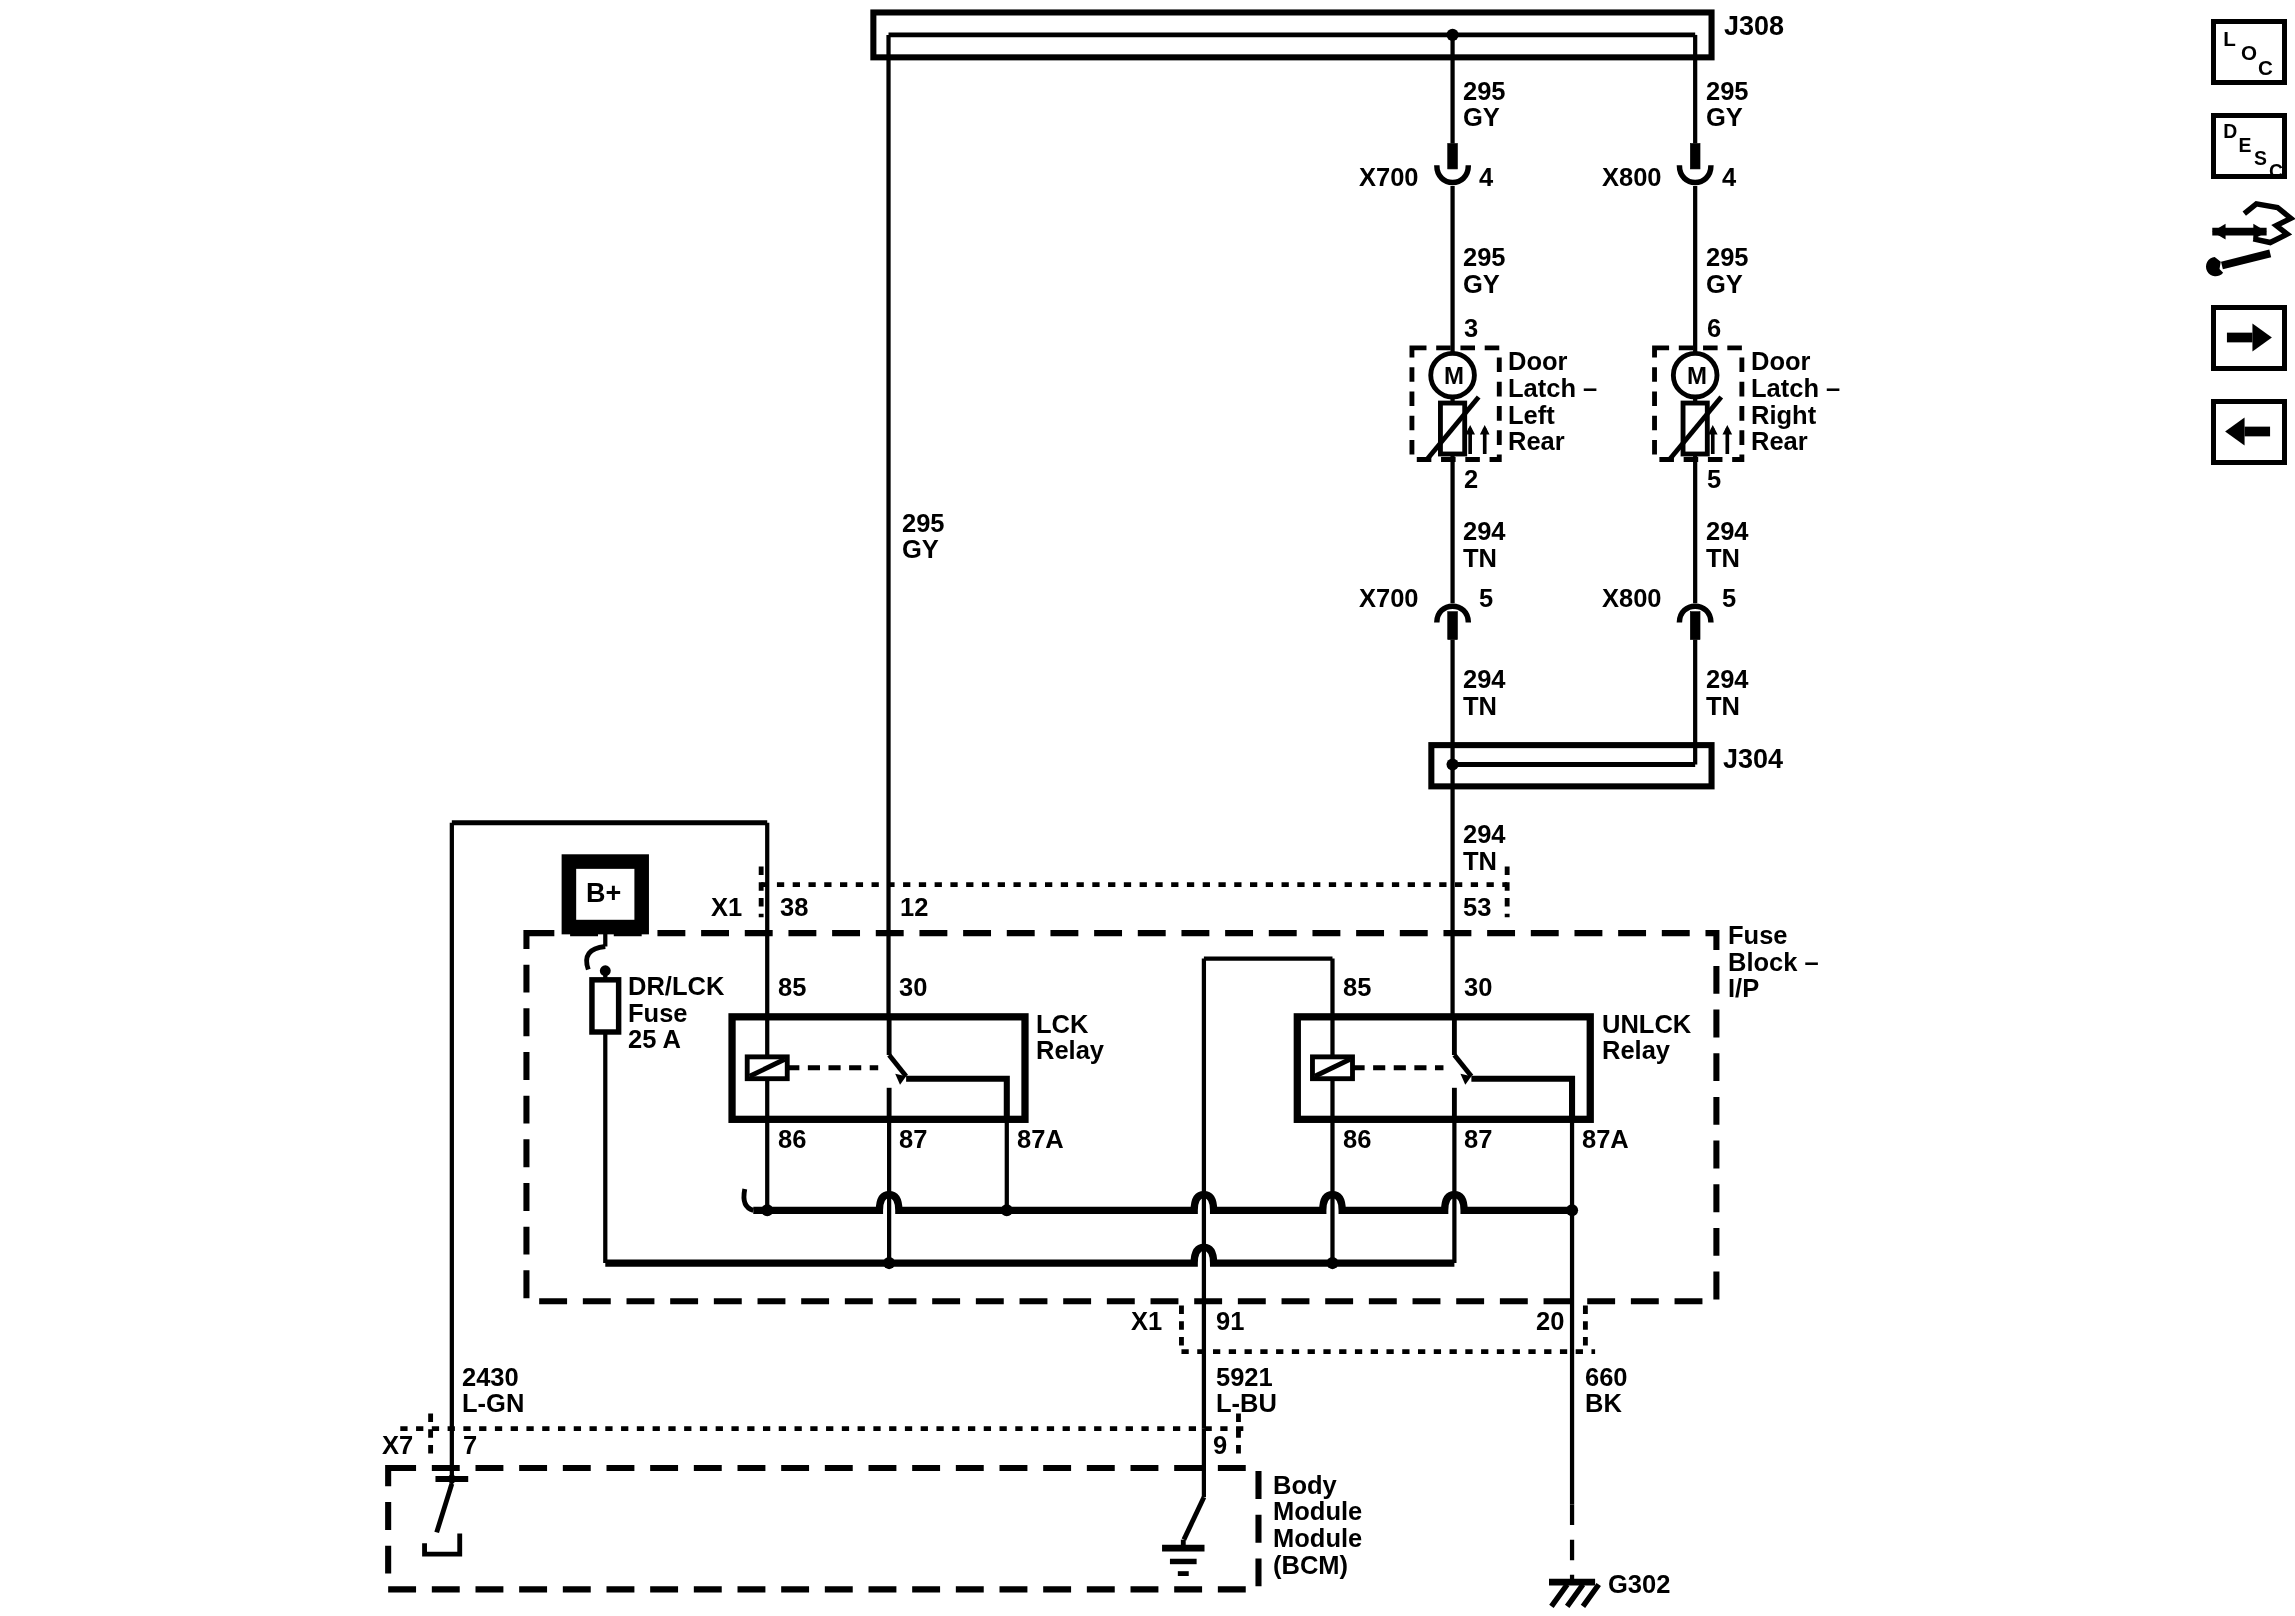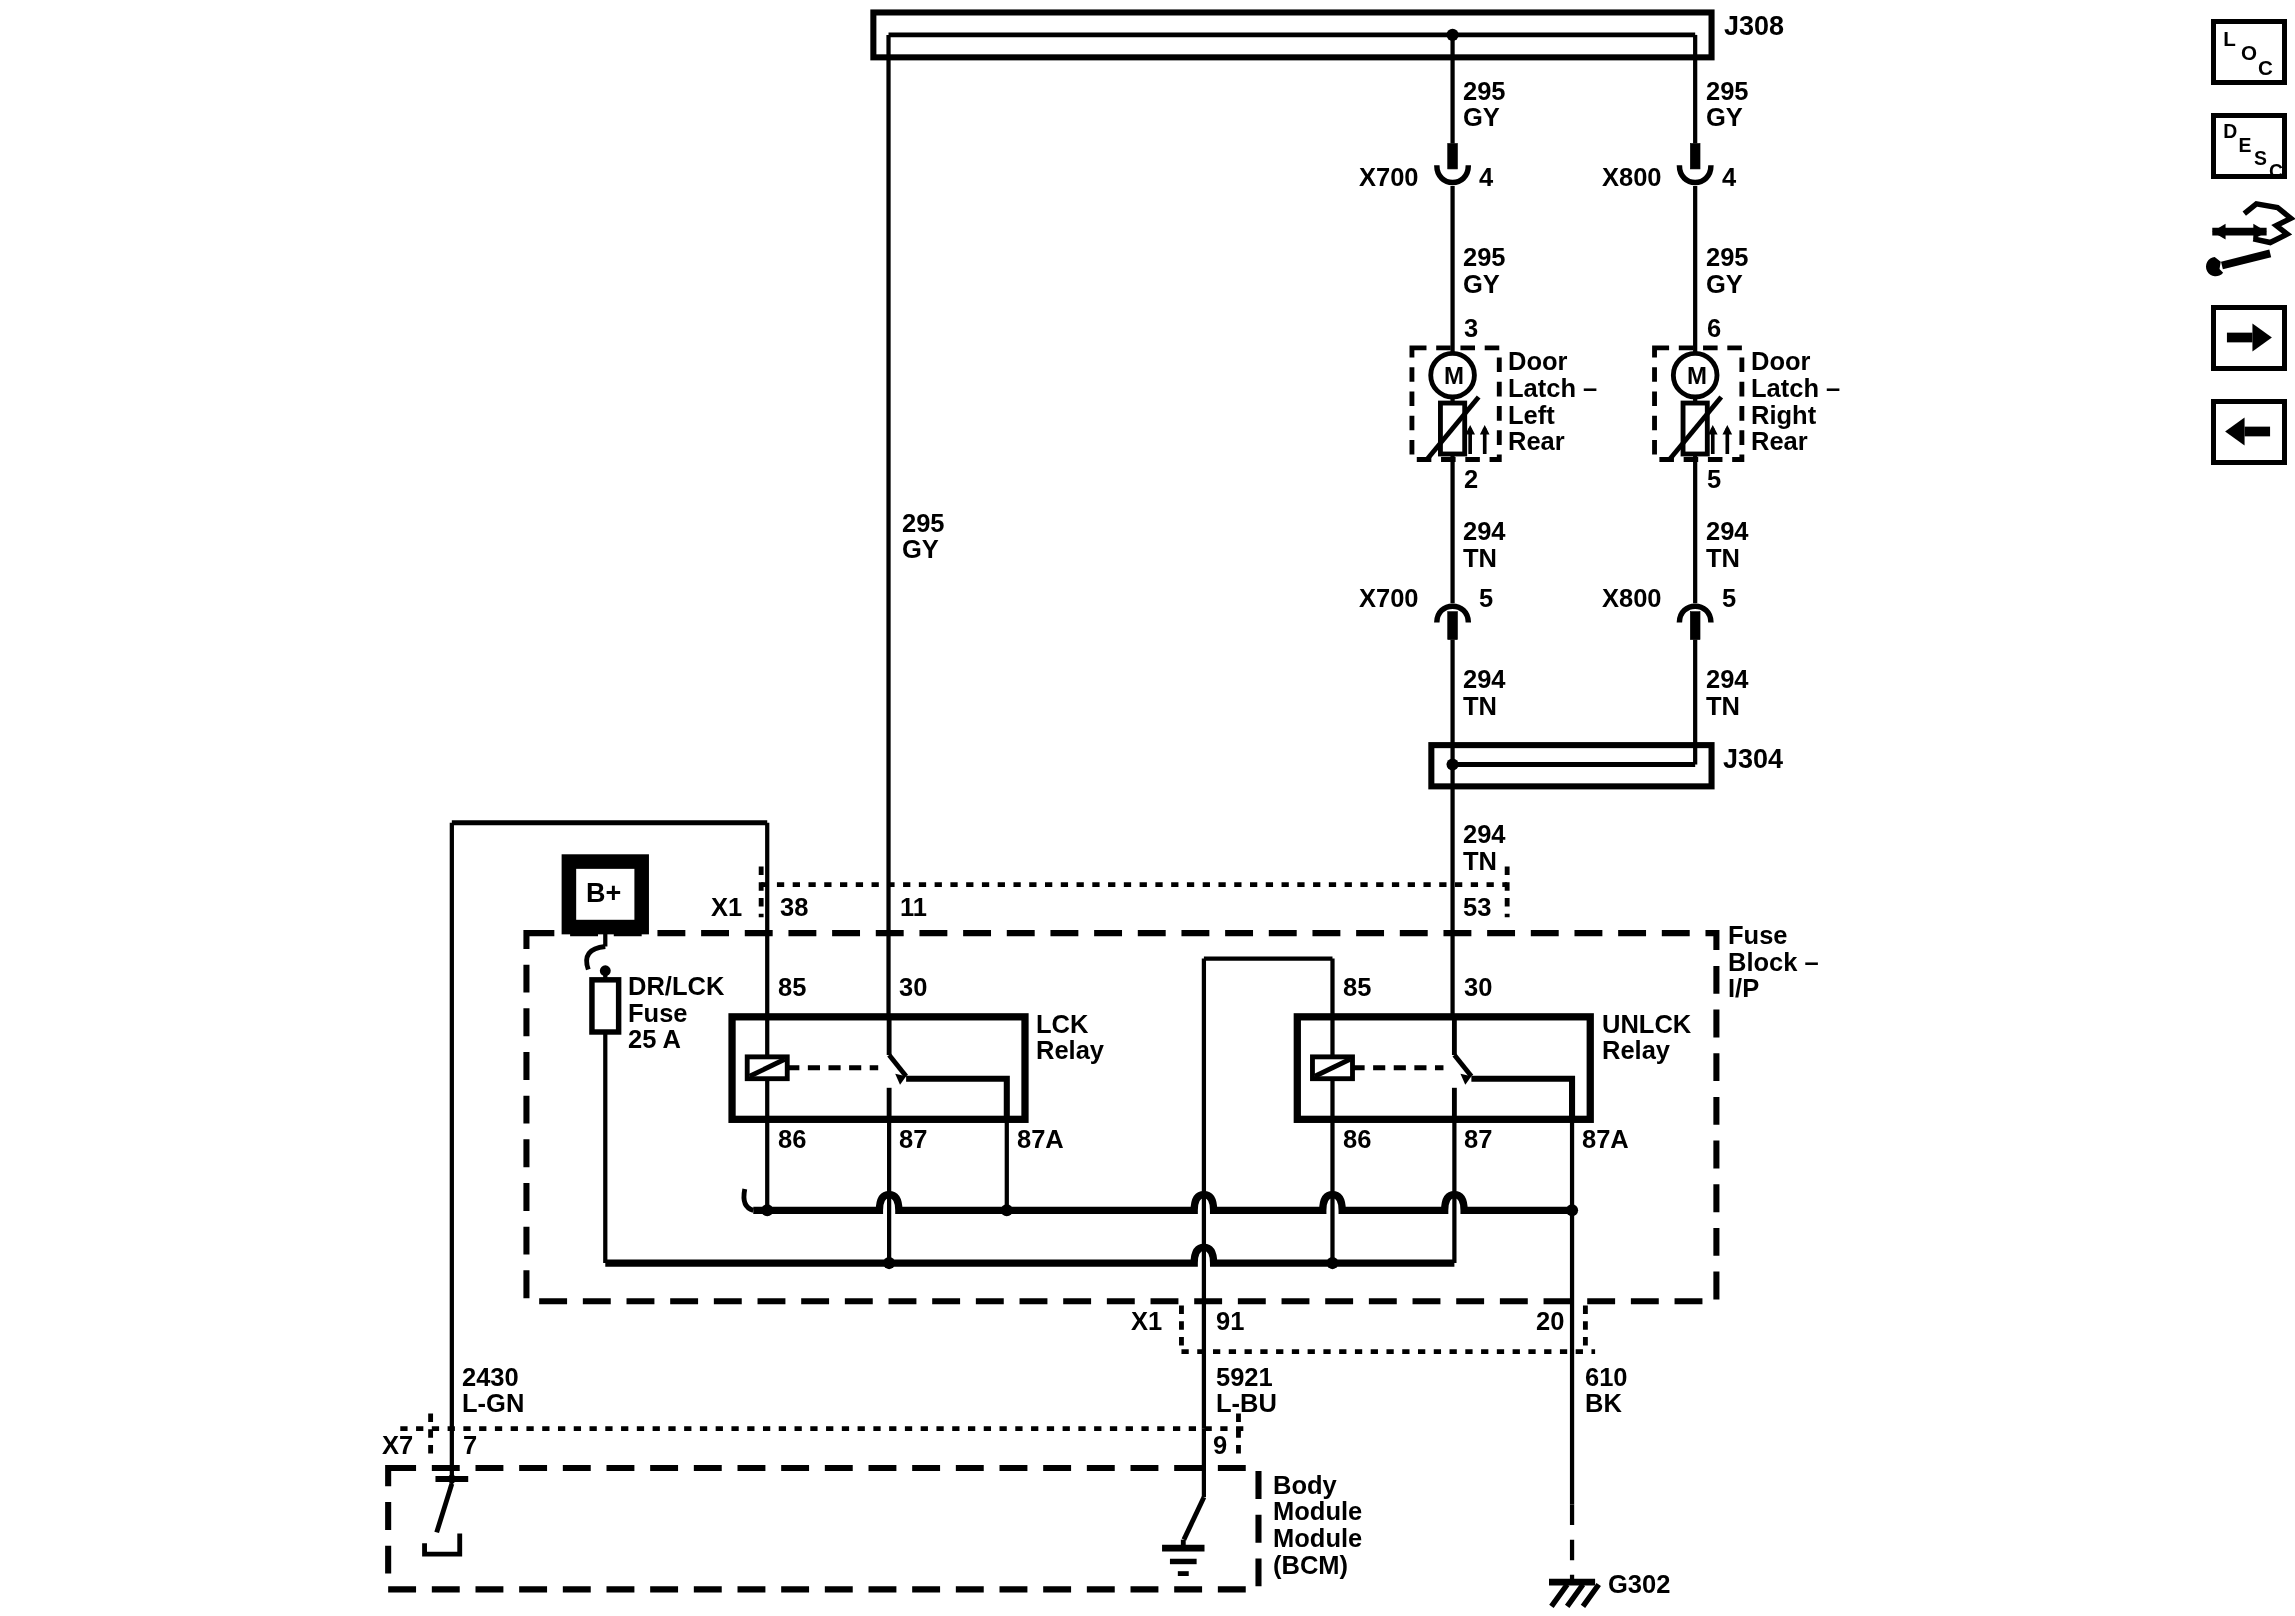--- a/index.html
+++ b/index.html
@@ -232,21 +232,21 @@
 <div class="lbl big" style="left:1723px;top:746px">J304</div>
 
 <div class="lbl" style="left:1463px;top:821px">294</div>
 <div class="lbl" style="left:1463px;top:848px">TN</div>
 
 <div class="lbl" style="left:902px;top:510px">295</div>
 <div class="lbl" style="left:902px;top:536px">GY</div>
 
 <div class="lbl" style="left:711px;top:894px">X1</div>
 <div class="lbl" style="left:780px;top:894px">38</div>
-<div class="lbl" style="left:900px;top:894px">11</div>
+<div class="lbl" style="left:900px;top:894px">12</div>
 <div class="lbl" style="left:1463px;top:894px">53</div>
 
 <div class="lbl" style="left:1728px;top:922px">Fuse</div>
 <div class="lbl" style="left:1728px;top:949px">Block –</div>
 <div class="lbl" style="left:1728px;top:975px">I/P</div>
 
 <div class="lbl big" style="left:586px;top:880px">B+</div>
 
 <div class="lbl" style="left:628px;top:973px">DR/LCK</div>
 <div class="lbl" style="left:628px;top:1000px">Fuse</div>
@@ -269,21 +269,21 @@
 <div class="lbl" style="left:1602px;top:1037px">Relay</div>
 
 <div class="lbl" style="left:1131px;top:1308px">X1</div>
 <div class="lbl" style="left:1216px;top:1308px">91</div>
 <div class="lbl" style="left:1536px;top:1308px">20</div>
 
 <div class="lbl" style="left:462px;top:1364px">2430</div>
 <div class="lbl" style="left:462px;top:1390px">L-GN</div>
 <div class="lbl" style="left:1216px;top:1364px">5921</div>
 <div class="lbl" style="left:1216px;top:1390px">L-BU</div>
-<div class="lbl" style="left:1585px;top:1364px">610</div>
+<div class="lbl" style="left:1585px;top:1364px">660</div>
 <div class="lbl" style="left:1585px;top:1390px">BK</div>
 
 <div class="lbl" style="left:382px;top:1432px">X7</div>
 <div class="lbl" style="left:463px;top:1432px">7</div>
 <div class="lbl" style="left:1213px;top:1432px">9</div>
 
 <div class="lbl" style="left:1273px;top:1472px">Body</div>
 <div class="lbl" style="left:1273px;top:1498px">Module</div>
 <div class="lbl" style="left:1273px;top:1525px">Module</div>
 <div class="lbl" style="left:1273px;top:1552px">(BCM)</div>

